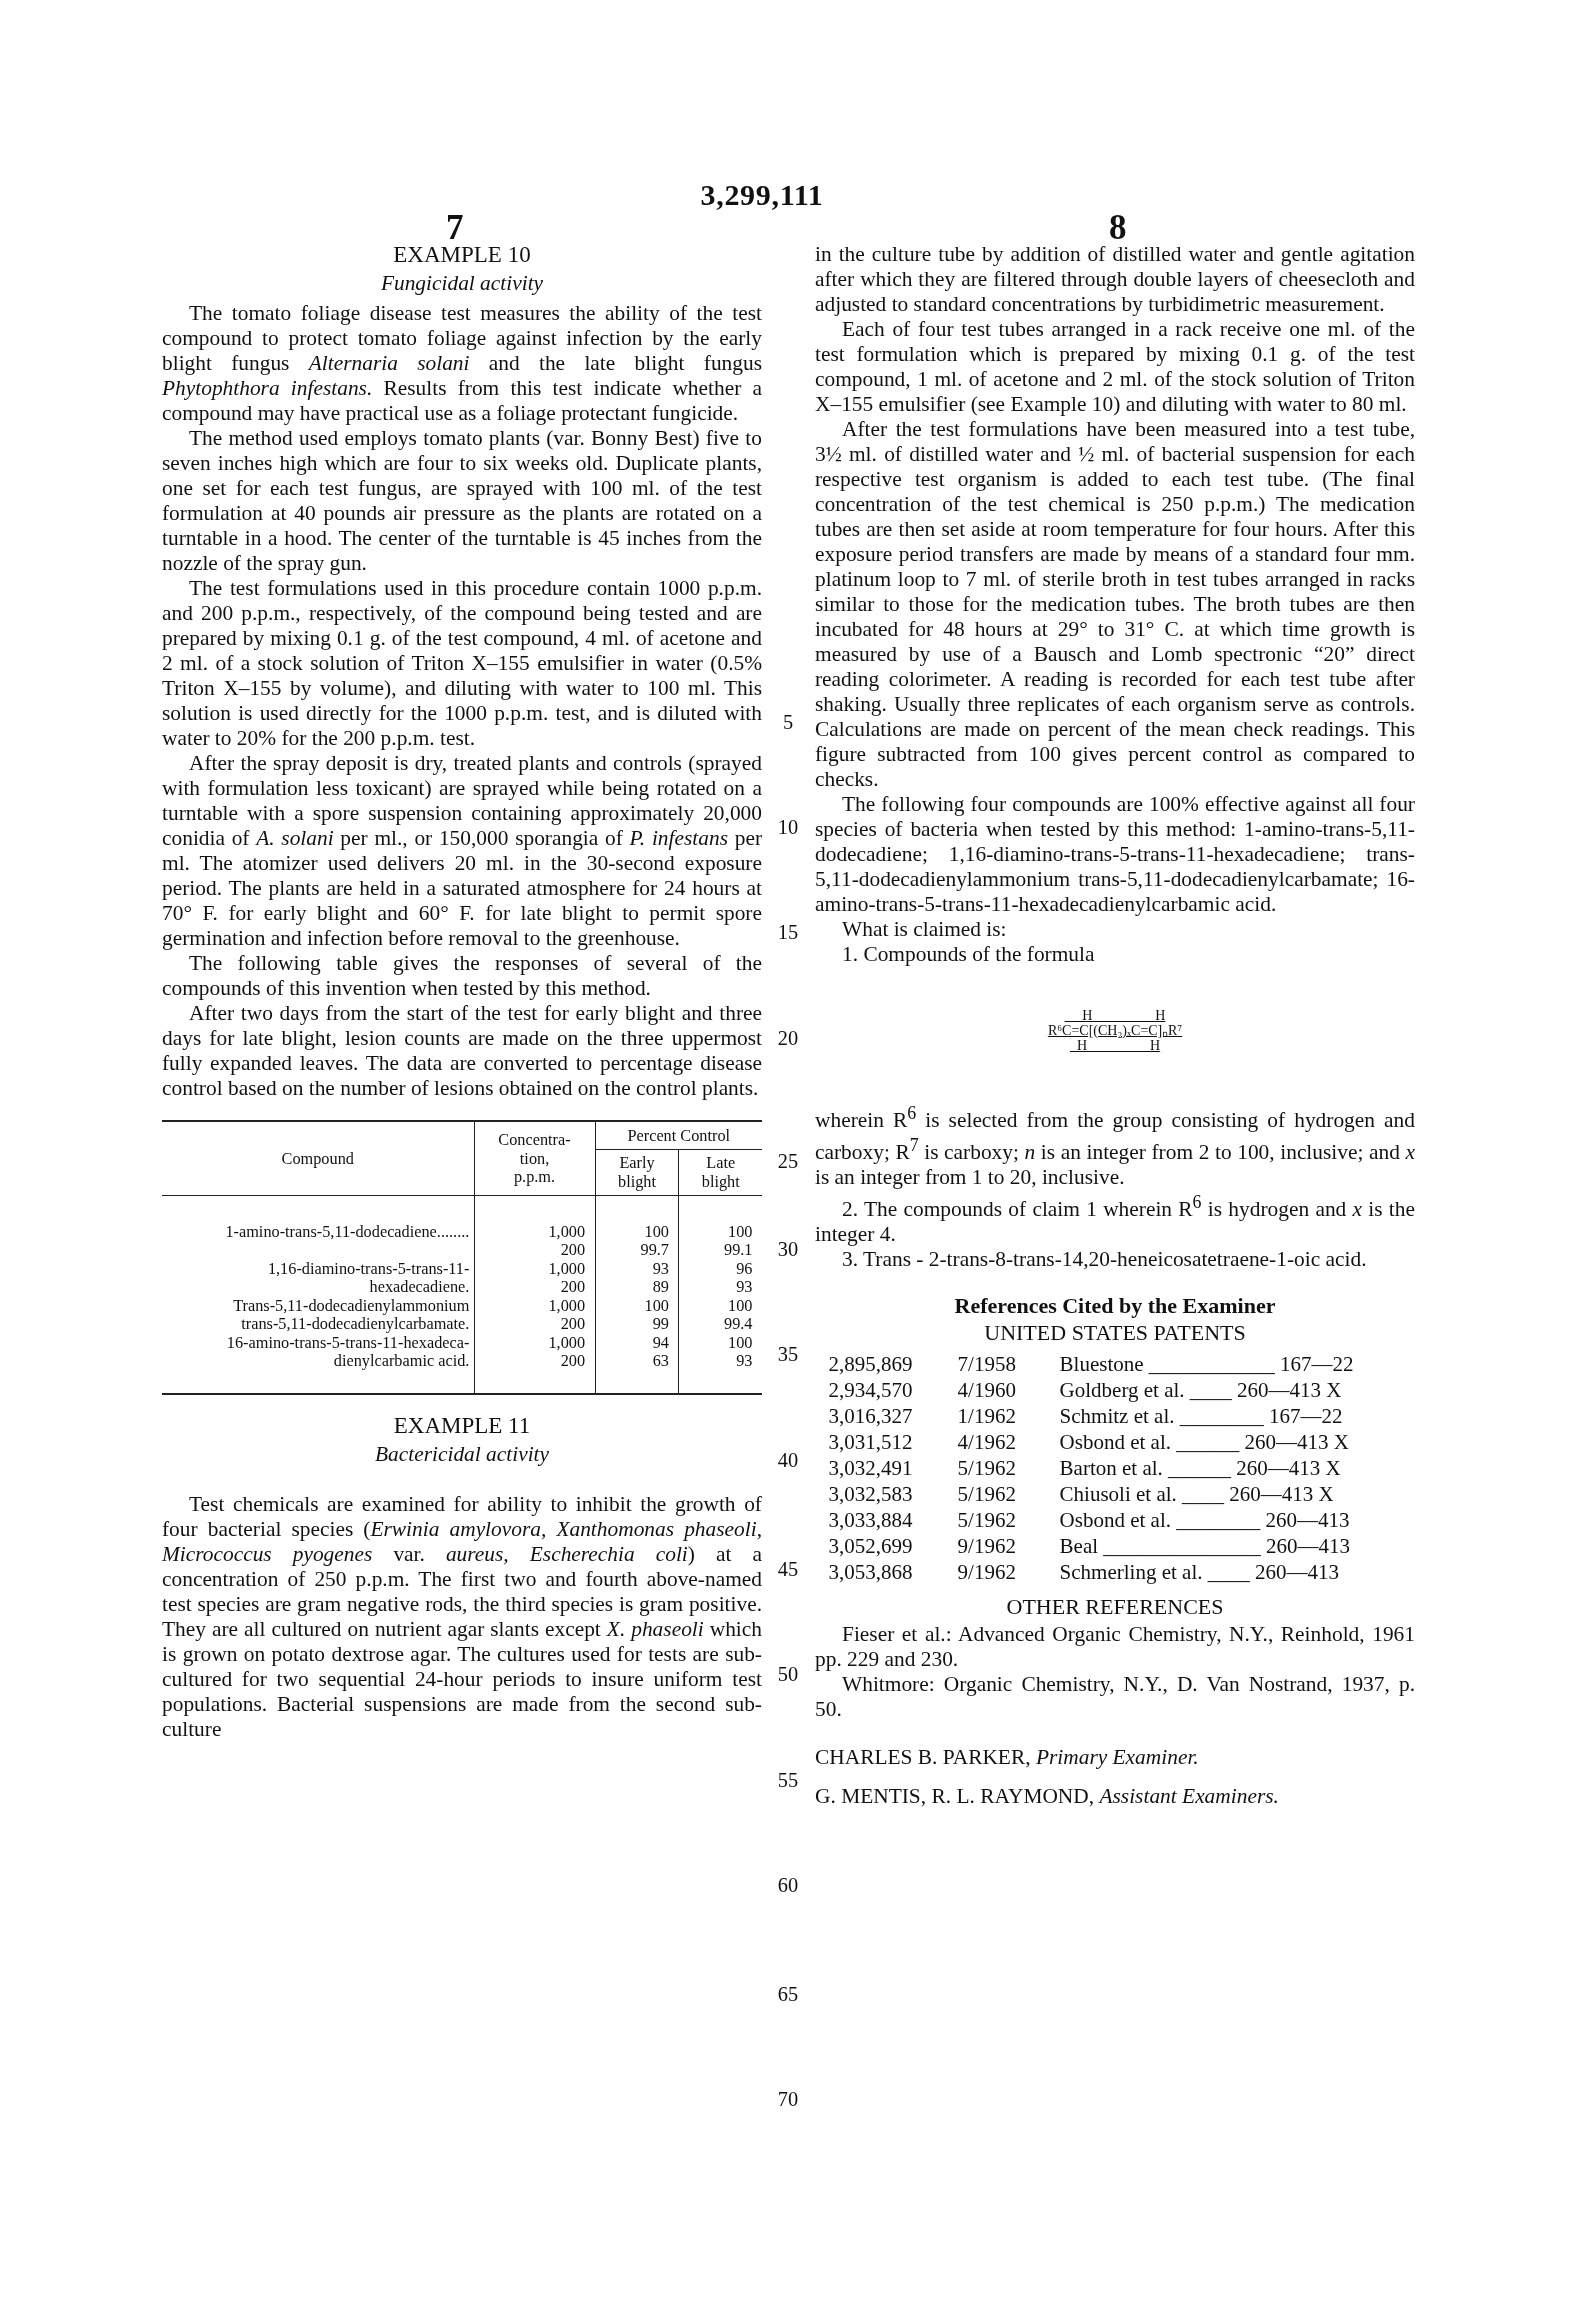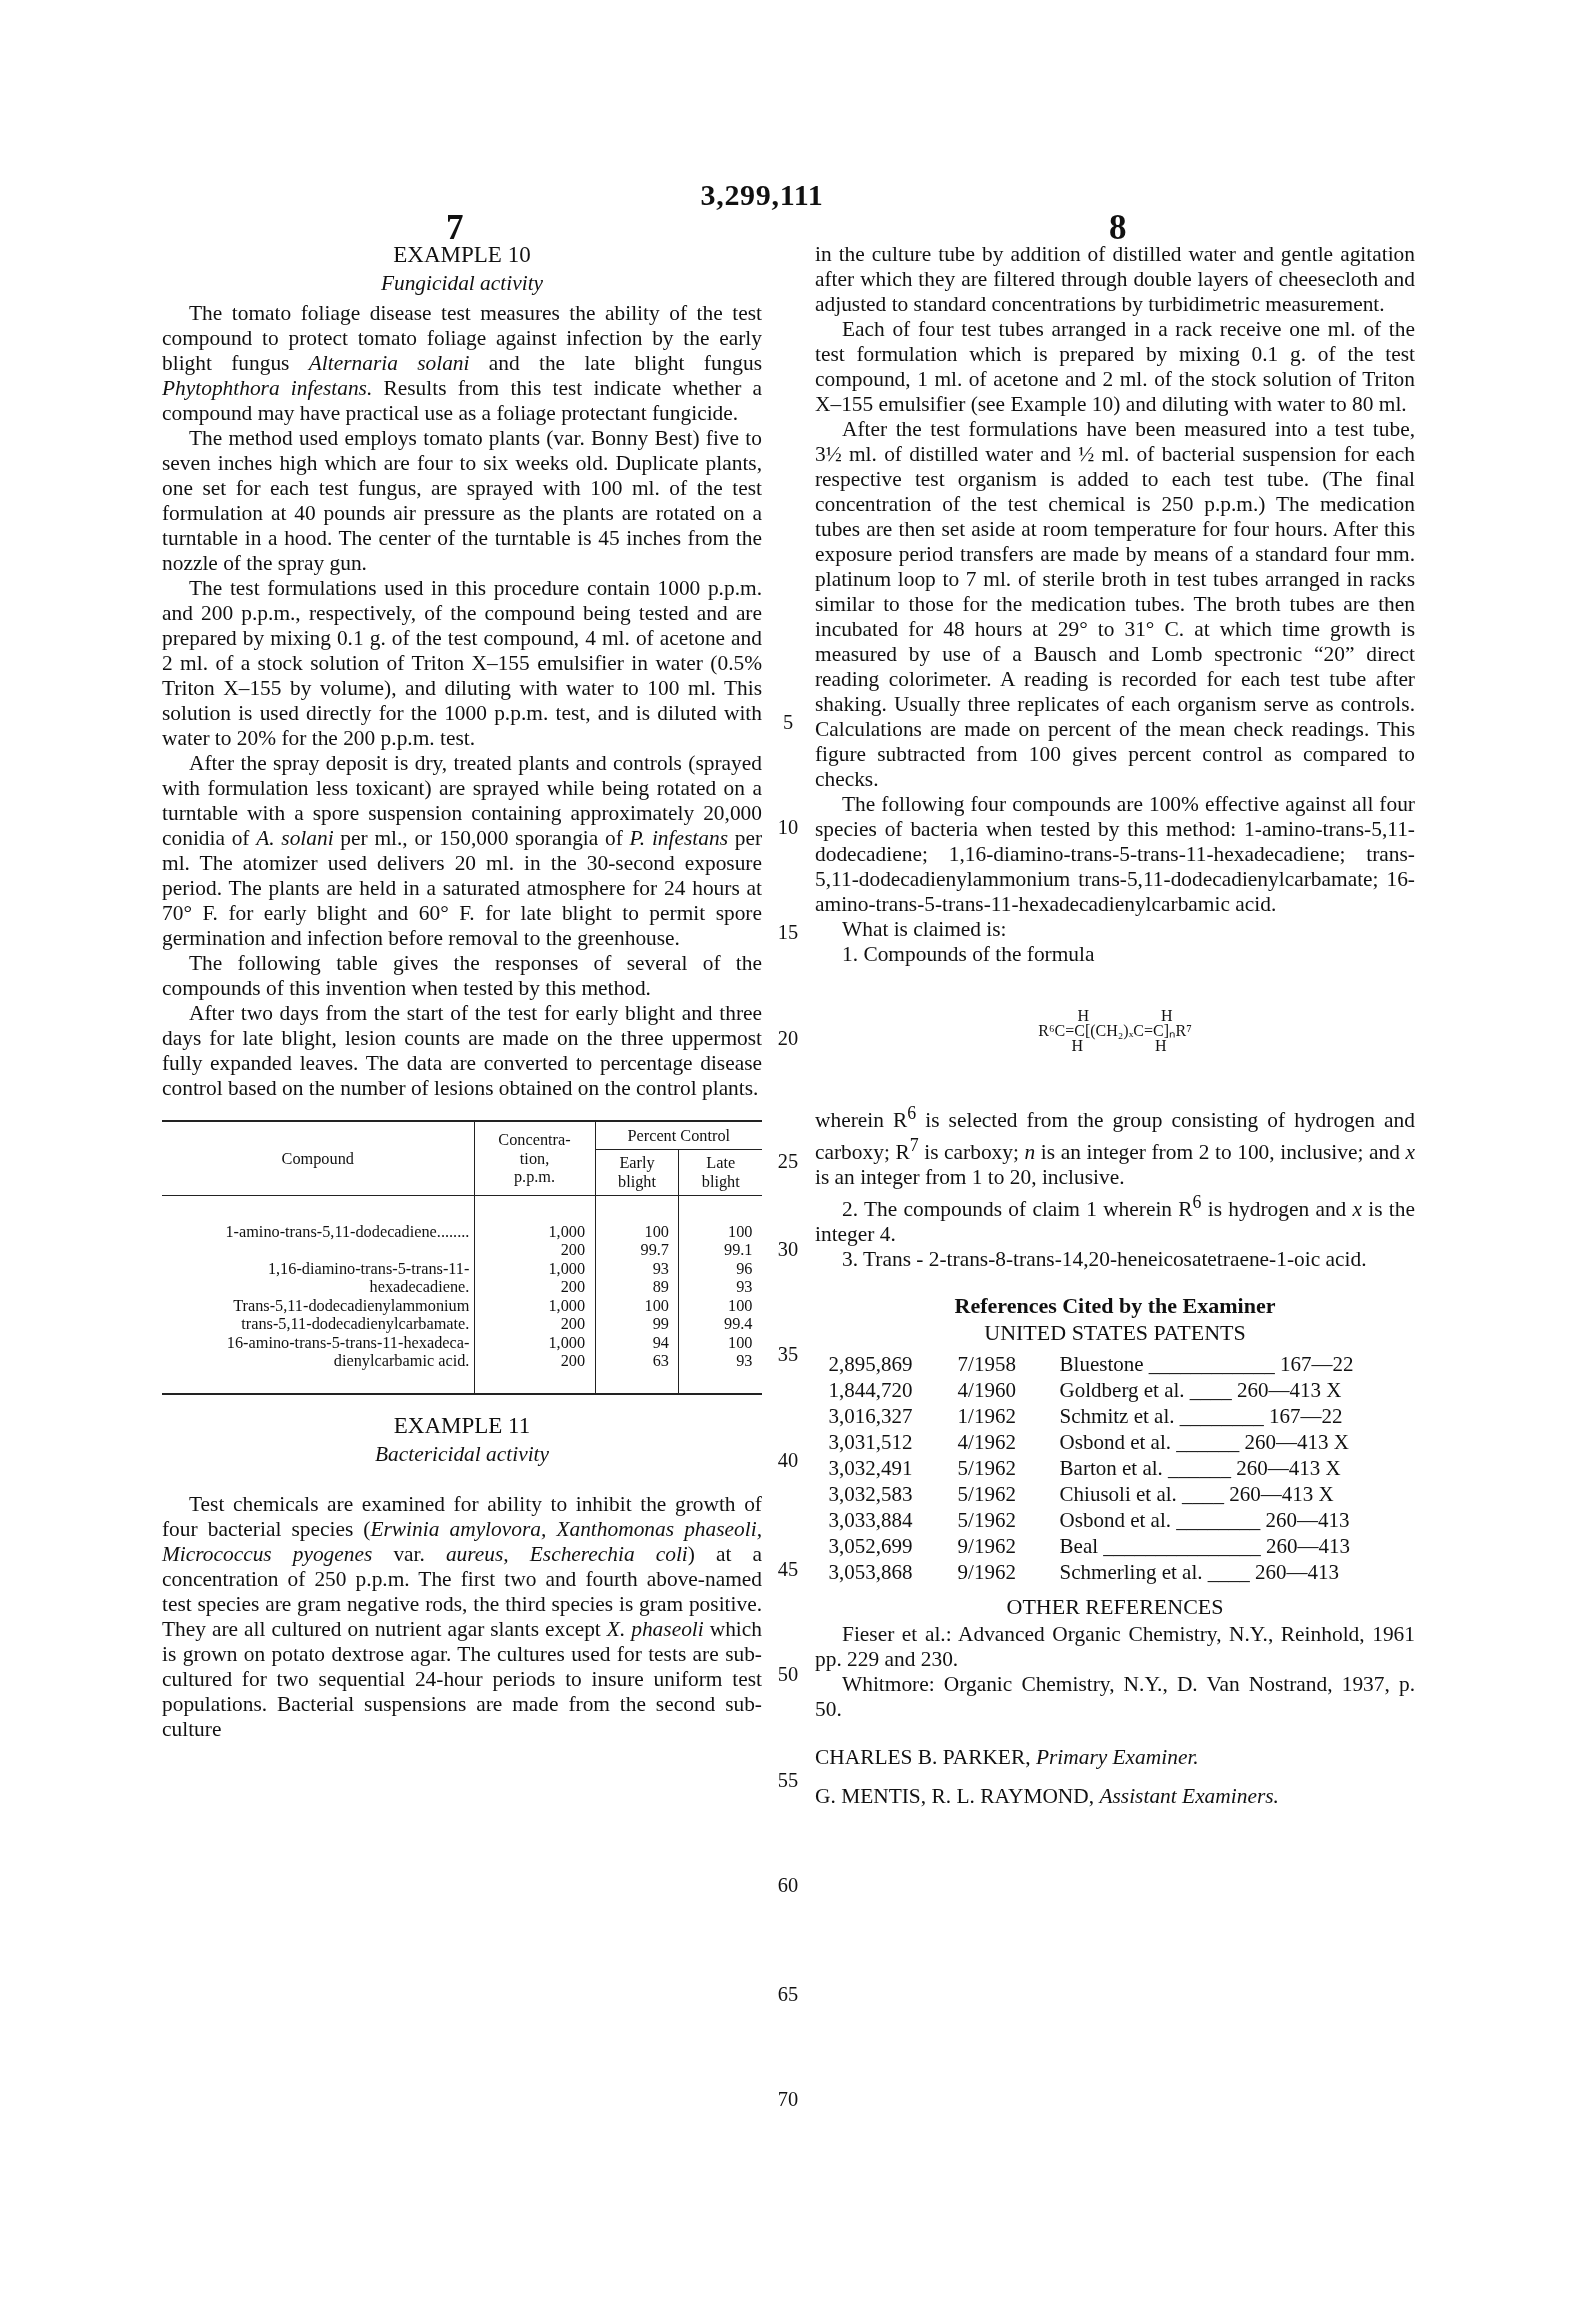--- a/index.html
+++ b/index.html
@@ -20,21 +20,21 @@
   
   .tbl { width: 100%; border-collapse: collapse; font-size: 16.3px; line-height: 18.4px; margin: 19px 0 17.7px 0; border-top: 2px solid #222; border-bottom: 2px solid #222; }
   .tbl th { font-weight: normal; text-align: center; vertical-align: middle; padding: 4.1px 2.7px; }
   .tbl .hdr-row th { border-bottom: 1.4px solid #222; }
   .tbl td { vertical-align: top; padding: 0 4.1px; }
   .tbl td.num, .tbl th.vline, .tbl td.vline { border-left: 1.4px solid #222; }
   .tbl td.num { text-align: right; padding-right: 9.5px; }
   .tbl td.cmp { text-align: right; padding-left: 0; }
   .tbl tr.first td { padding-top: 27px; }
   .tbl tr.last td { padding-bottom: 23px; }
-  .formula { margin: 41px 0 48px 0; text-align: center; font-size: 16px; line-height: 15px; }
+  .formula { margin: 41px 0 48px 0; text-align: center; font-size: 14px; line-height: 15px; text-decoration: underline; }
   .formula .row { white-space: pre; font-family: "Liberation Serif", serif; }
   .refs-title { text-align: center; font-weight: bold; font-size: 22px; margin: 20.4px 0 2.7px 0; }
   .refs-sub { text-align: center; font-size: 22px; margin-bottom: 5.4px; }
   .ref-row { display: flex; font-size: 21px; line-height: 26px; }
   .ref-row .pn { width: 129px; padding-left: 13.6px; }
   .ref-row .dt { width: 102px; }
   .ref-row .nm { flex: 1; }
   .other-title { text-align: center; font-size: 22px; margin: 9.5px 0 2.7px 0; }
   .examiner { margin-top: 23px; text-indent: 0; }
   .examiner2 { margin-top: 13.6px; text-indent: 0; }
@@ -166,21 +166,21 @@
 
   <div class="refs-title">References Cited by the Examiner</div>
   <div class="refs-sub">UNITED STATES PATENTS</div>
   <div id="ref-list">
       <div class="ref-row">
         <span class="pn">2,895,869</span>
         <span class="dt">7/1958</span>
         <span class="nm">Bluestone ____________ 167—22</span>
       </div>
       <div class="ref-row">
-        <span class="pn">1,844,720</span>
+        <span class="pn">2,934,570</span>
         <span class="dt">4/1960</span>
         <span class="nm">Goldberg et al. ____ 260—413 X</span>
       </div>
       <div class="ref-row">
         <span class="pn">3,016,327</span>
         <span class="dt">1/1962</span>
         <span class="nm">Schmitz et al. ________ 167—22</span>
       </div>
       <div class="ref-row">
         <span class="pn">3,031,512</span>

